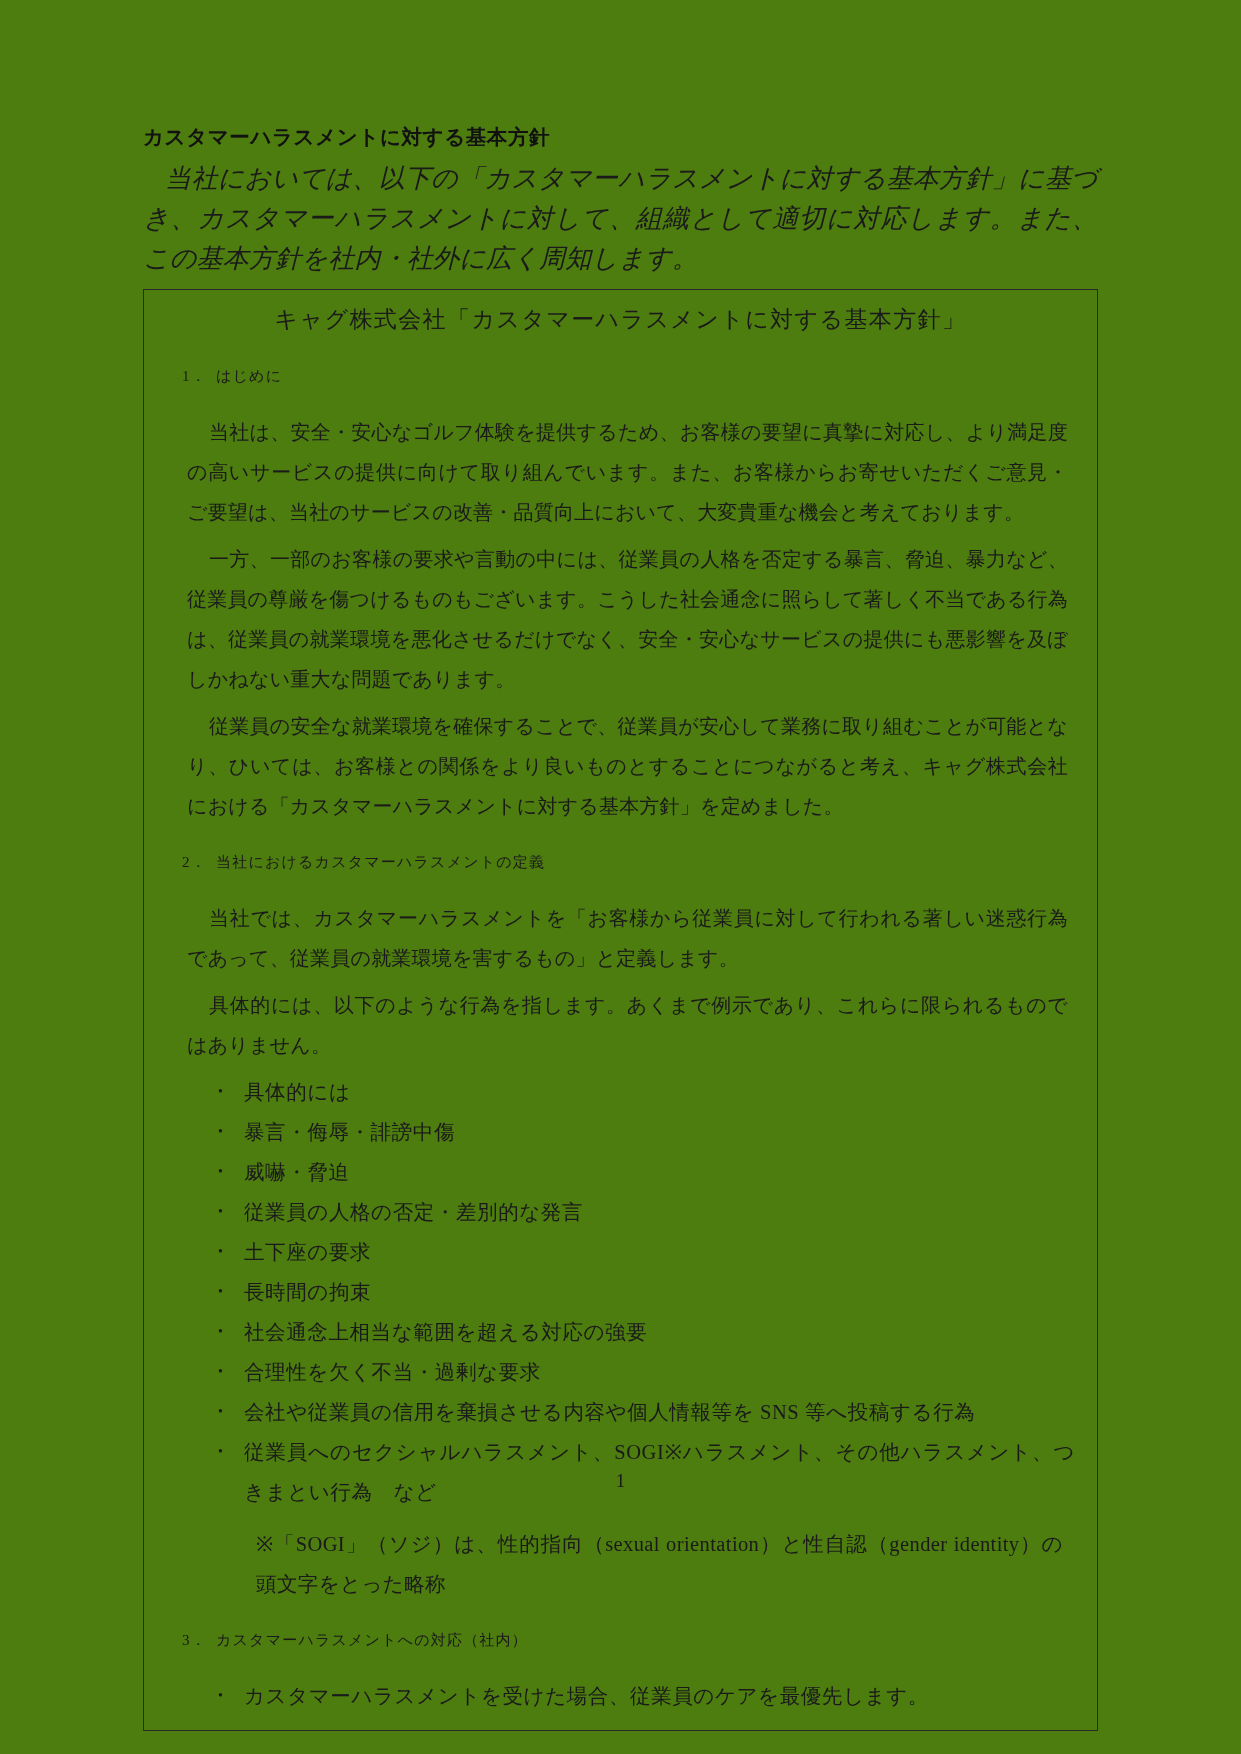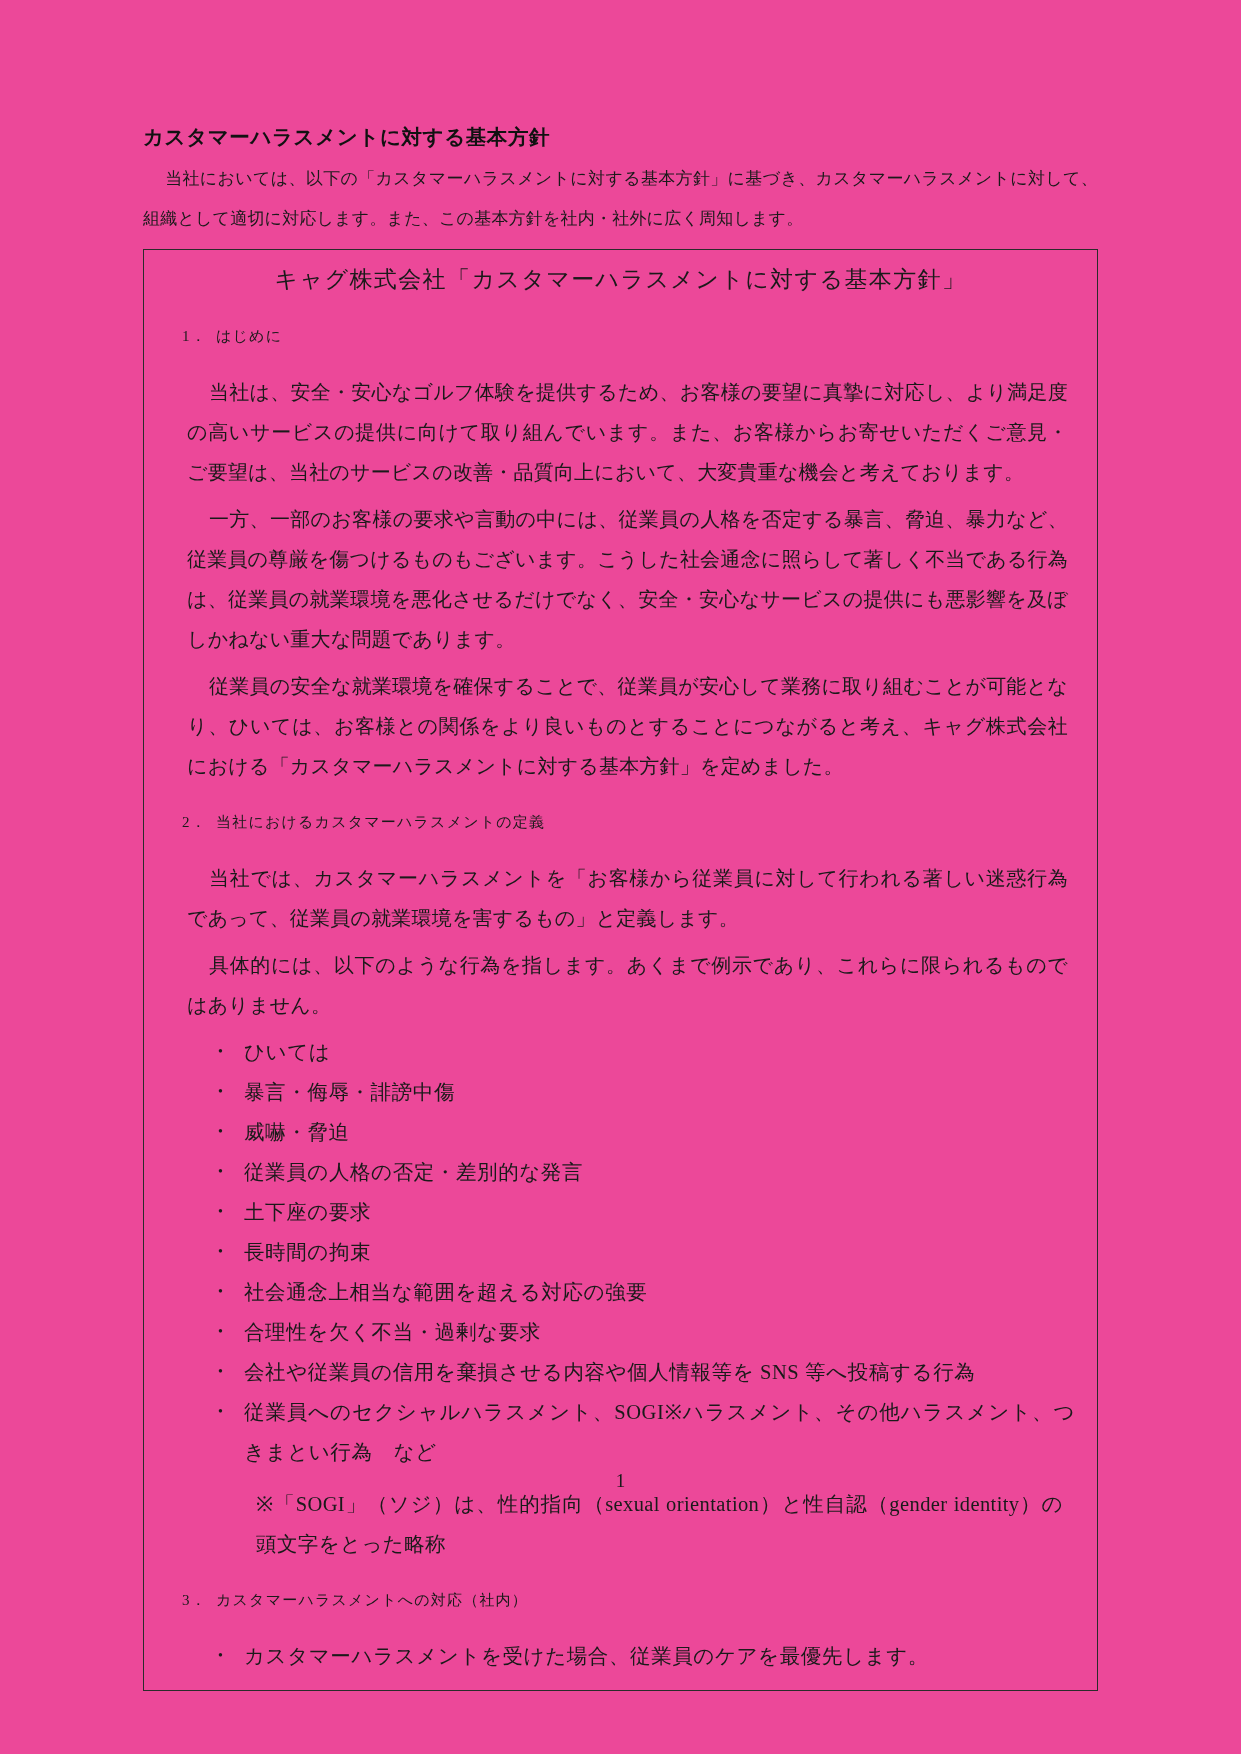--- a/index.html
+++ b/index.html
@@ -13,21 +13,21 @@
     position: relative;
     font-family: "Liberation Serif", "DejaVu Serif", serif;
     color: #1a1a1a;
     -webkit-font-smoothing: antialiased;
   }
   .page {
     position: absolute;
     left: 0; top: 0;
     width: 1241px;
     height: 1754px;
-    background: #ec4899;
+    background: #4d7c0f;
     box-sizing: border-box;
   }
   .content {
     position: absolute;
     left: 143px;
     top: 122px;
     width: 955px;
   }
 
   
@@ -35,27 +35,28 @@
     font-weight: bold;
     font-size: 20.5px;
     letter-spacing: 0.6px;
     line-height: 1.5;
     margin: 0 0 6px 0;
     color: #111;
   }
 
   
   .intro {
-    font-size: 17px;
+    font-size: 26px;
     line-height: 40px;
     text-align: justify;
     text-justify: inter-character;
     letter-spacing: 0.2px;
     margin: 0 0 10px 0;
     color: #1a1a1a;
+    font-style: italic;
   }
   .intro .ind { display: inline-block; width: 22px; }
 
   
   .policy-box {
     border: 1.6px solid #2b2b2b;
     box-sizing: border-box;
     padding: 10px 22px 14px 22px;
     margin-top: 4px;
   }
@@ -145,21 +146,21 @@
       <div class="sec-head"><span class="num">1．</span><span>はじめに</span></div>
       <p class="para">当社は、安全・安心なゴルフ体験を提供するため、お客様の要望に真摯に対応し、より満足度の高いサービスの提供に向けて取り組んでいます。また、お客様からお寄せいただくご意見・ご要望は、当社のサービスの改善・品質向上において、大変貴重な機会と考えております。</p>
       <p class="para">一方、一部のお客様の要求や言動の中には、従業員の人格を否定する暴言、脅迫、暴力など、従業員の尊厳を傷つけるものもございます。こうした社会通念に照らして著しく不当である行為は、従業員の就業環境を悪化させるだけでなく、安全・安心なサービスの提供にも悪影響を及ぼしかねない重大な問題であります。</p>
       <p class="para">従業員の安全な就業環境を確保することで、従業員が安心して業務に取り組むことが可能となり、ひいては、お客様との関係をより良いものとすることにつながると考え、キャグ株式会社における「カスタマーハラスメントに対する基本方針」を定めました。</p>
 
       <div class="sec-head"><span class="num">2．</span><span>当社におけるカスタマーハラスメントの定義</span></div>
       <p class="para">当社では、カスタマーハラスメントを「お客様から従業員に対して行われる著しい迷惑行為であって、従業員の就業環境を害するもの」と定義します。</p>
       <p class="para">具体的には、以下のような行為を指します。あくまで例示であり、これらに限られるものではありません。</p>
 
       <ul class="bullets">
-        <li><span class="dot">•</span><span>ひいては</span></li>
+        <li><span class="dot">•</span><span>具体的には</span></li>
         <li><span class="dot">•</span><span>暴言・侮辱・誹謗中傷</span></li>
         <li><span class="dot">•</span><span>威嚇・脅迫</span></li>
         <li><span class="dot">•</span><span>従業員の人格の否定・差別的な発言</span></li>
         <li><span class="dot">•</span><span>土下座の要求</span></li>
         <li><span class="dot">•</span><span>長時間の拘束</span></li>
         <li><span class="dot">•</span><span>社会通念上相当な範囲を超える対応の強要</span></li>
         <li><span class="dot">•</span><span>合理性を欠く不当・過剰な要求</span></li>
         <li><span class="dot">•</span><span>会社や従業員の信用を棄損させる内容や個人情報等を SNS 等へ投稿する行為</span></li>
         <li><span class="dot">•</span><span>従業員へのセクシャルハラスメント、SOGI※ハラスメント、その他ハラスメント、つきまとい行為　など</span></li>
       </ul>

